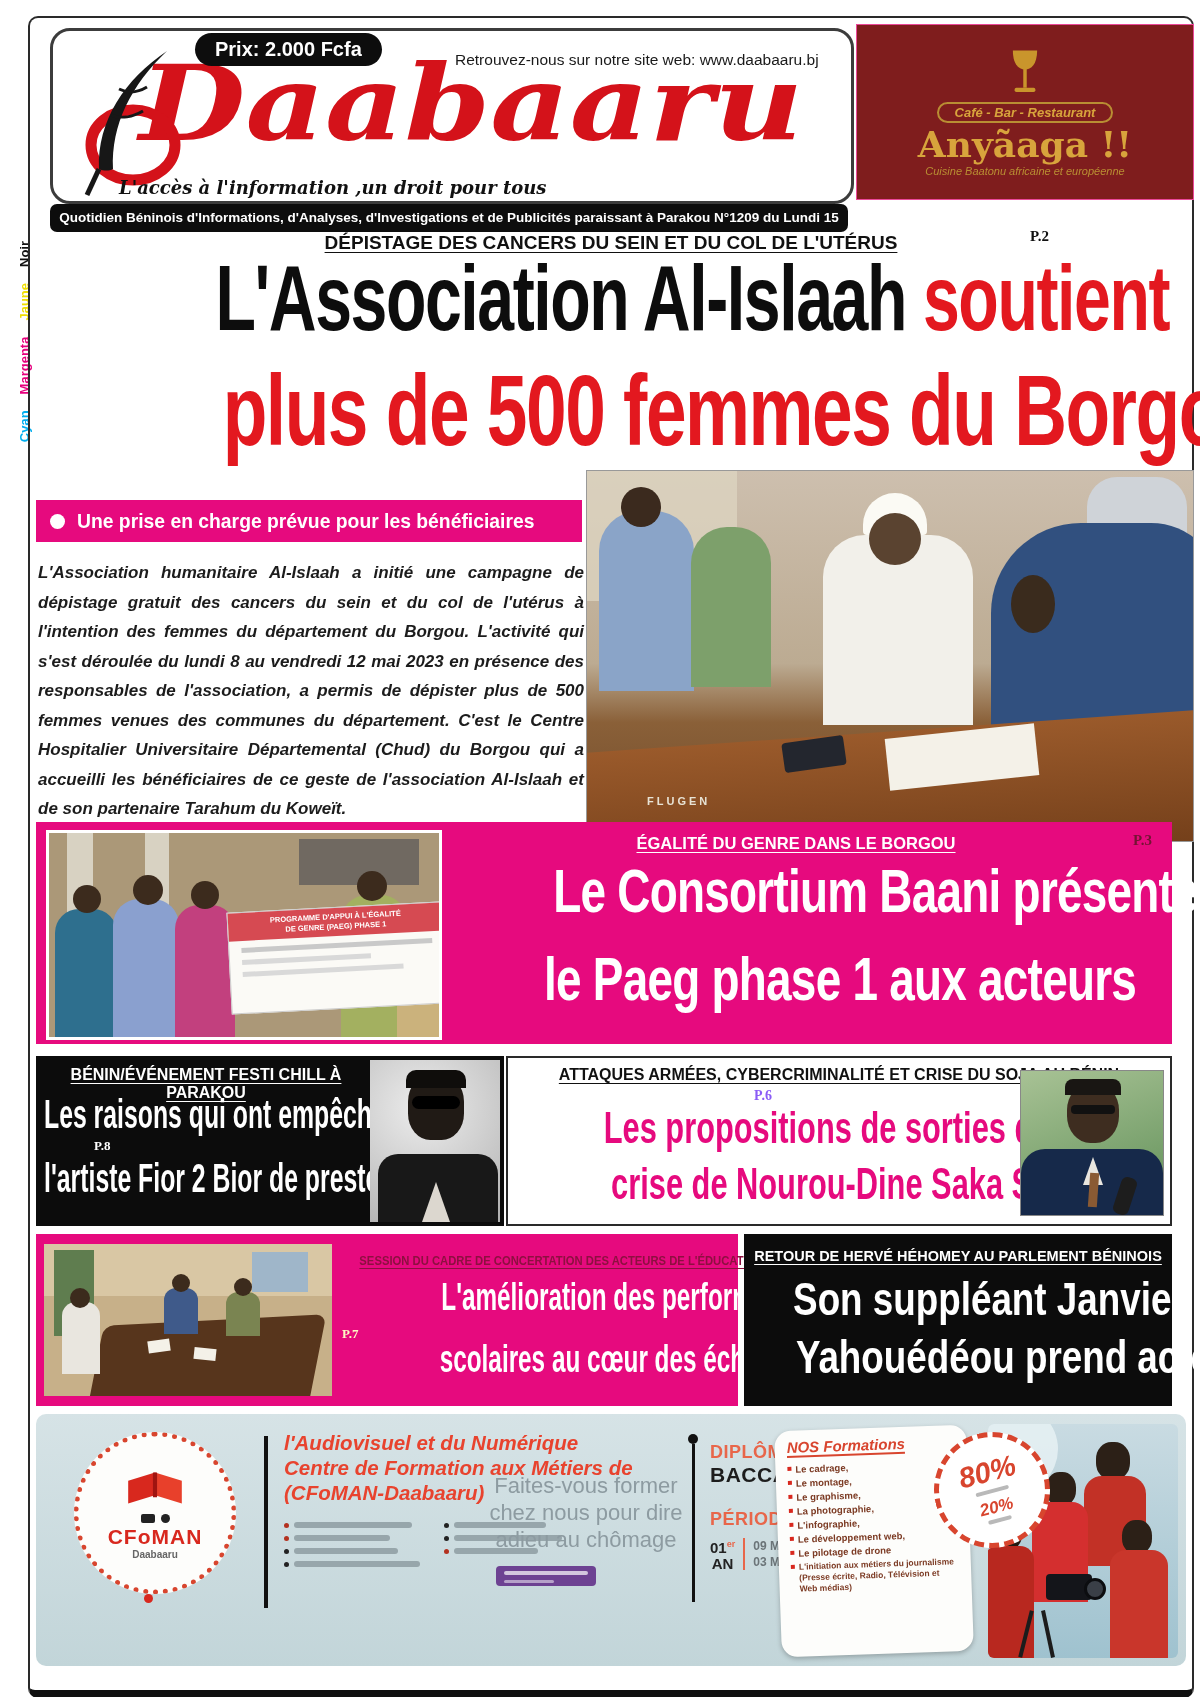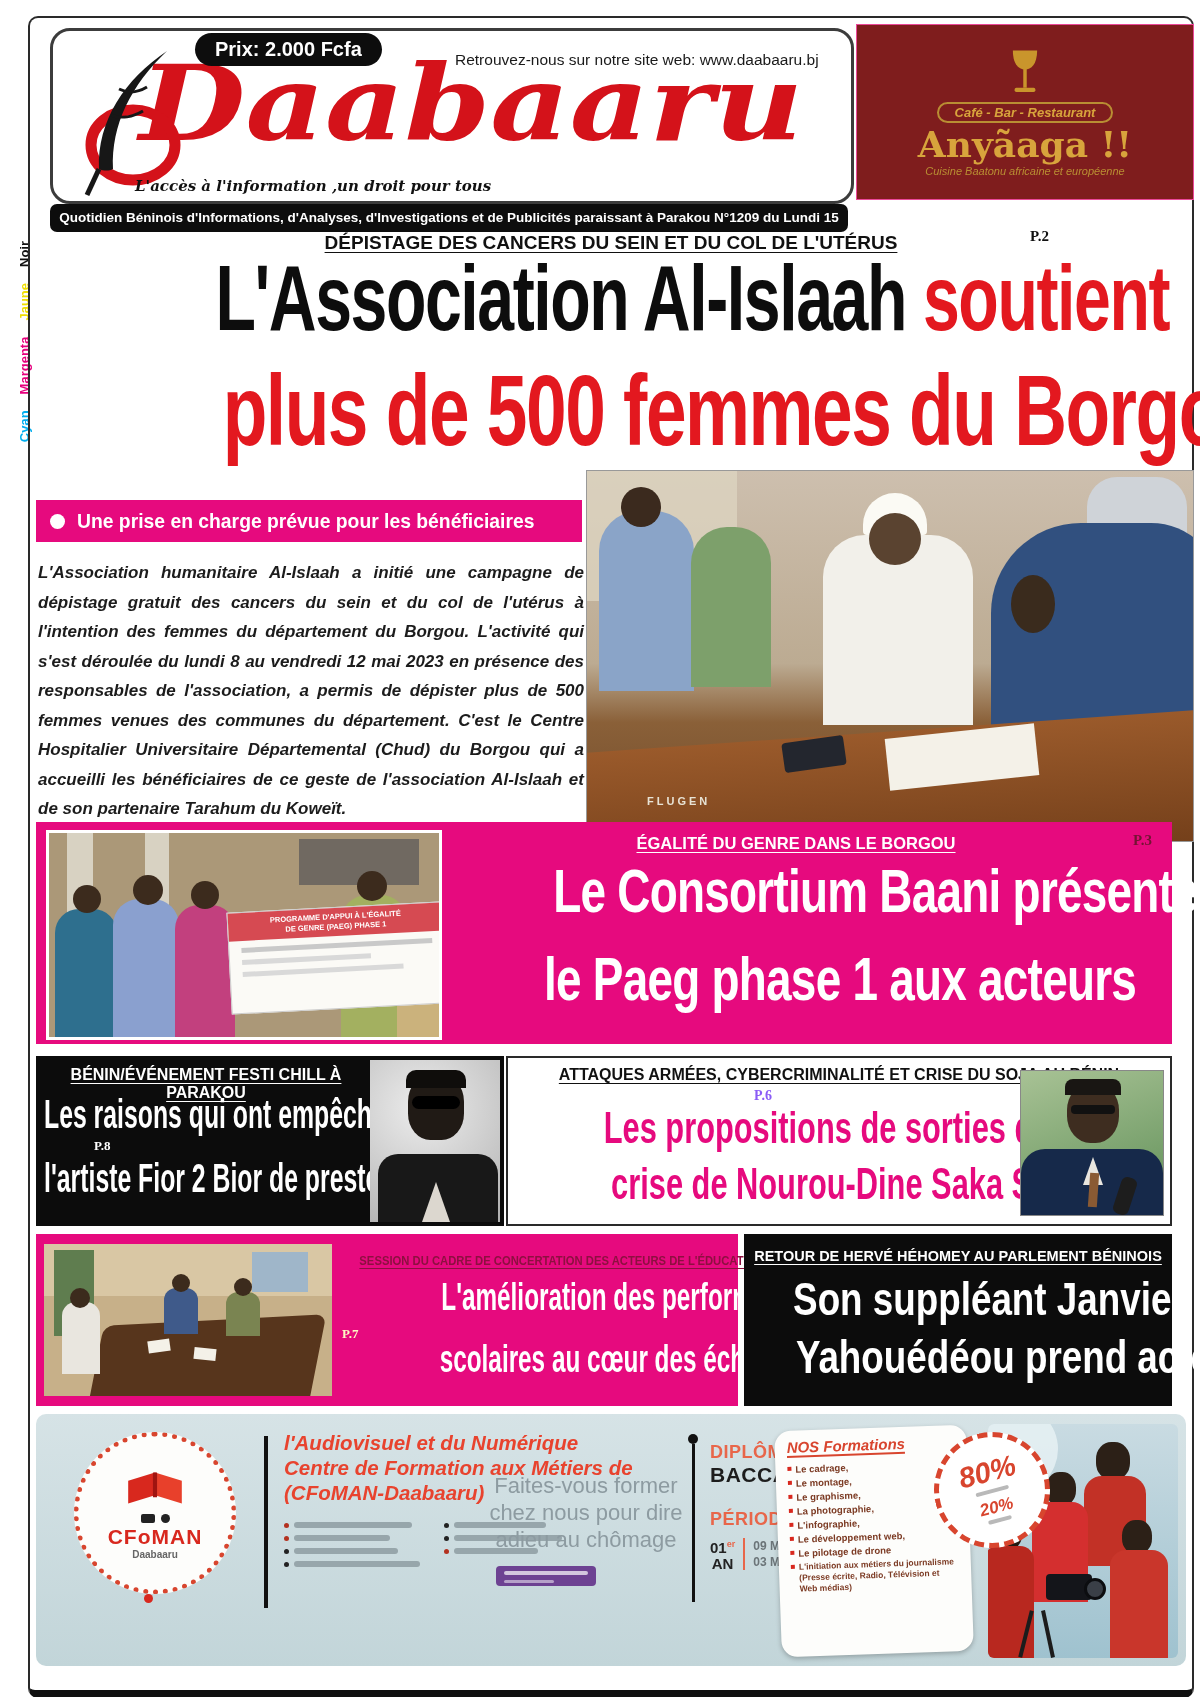--- a/index.html
+++ b/index.html
@@ -11,21 +11,21 @@
   .kick{font-weight:bold;text-decoration:underline;text-underline-offset:3px;}
   #frame{position:absolute;left:28px;top:16px;width:1162px;height:1672px;
          border:2px solid #2a2a2a;border-bottom:8px solid #101010;border-radius:10px;}
   
   #masthead-box{left:20px;top:10px;width:798px;height:170px;border:3px solid #3c3c3c;border-radius:20px;background:#fff;}
   #price-badge{left:142px;top:2px;padding:5px 20px;background:#0d0d0d;border-radius:20px;color:#fff;
                font-weight:bold;font-size:20px;z-index:5;}
   #website{left:402px;top:20px;font-size:15.5px;color:#1a1a1a;z-index:5;}
   #logotype{left:86px;top:16px;font-family:"DejaVu Serif",serif;font-style:italic;font-weight:bold;
             font-size:104px;line-height:1.1;color:#d4121a;transform:scaleX(1.18);transform-origin:left;z-index:2;}
-  #tagline{left:66px;top:146px;font-family:"DejaVu Serif",serif;font-style:italic;font-weight:bold;font-size:15px;z-index:4;margin-left:16px;}
+  #tagline{left:66px;top:146px;font-family:"DejaVu Serif",serif;font-style:italic;font-weight:bold;font-size:18px;z-index:4;}
   #strapline{left:20px;top:186px;width:798px;height:28px;background:#0d0d0d;color:#fff;border-radius:7px;
              text-align:center;line-height:28px;font-size:13.5px;font-weight:bold;}
   
   #ad-box{left:826px;top:6px;width:336px;height:174px;background:#7f1d1d;border:1px solid #ec4899;
           display:flex;flex-direction:column;align-items:center;justify-content:center;gap:3px;}
   #ad-pill{border:2px solid #b98e33;border-radius:16px;padding:1px 16px;color:#d8a43c;font-size:13px;font-style:italic;font-weight:bold;}
   #ad-name{font-family:"DejaVu Serif",serif;font-weight:bold;font-size:36px;color:#d8a43c;line-height:1;}
   #ad-sub{font-size:11px;color:#b98e33;font-style:italic;}
   
   #lead-kicker{top:214px;width:100%;text-align:center;font-size:19px;}

